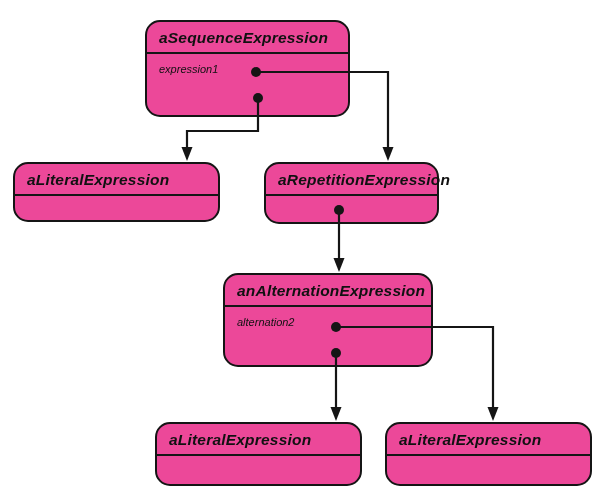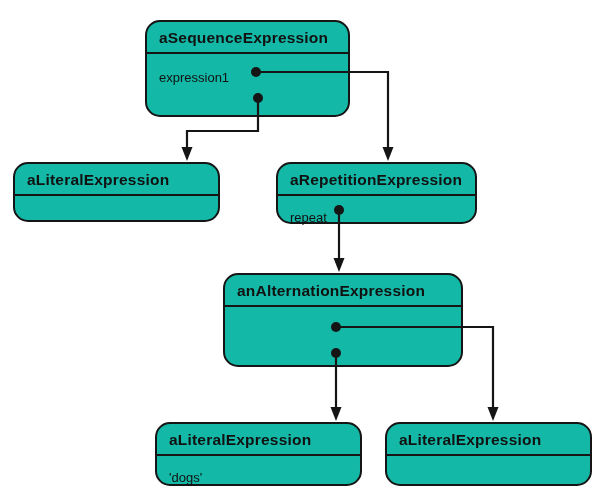--- a/index.html
+++ b/index.html
@@ -7,37 +7,38 @@
     position:relative;
     width:600px; height:501px;
     background:#ffffff;
     font-family:"Liberation Sans", sans-serif;
     color:#111111;
     overflow:hidden;
   }
   .node {
     position:absolute;
     box-sizing:border-box;
-    background:#14b8a6;
+    background:#ec4899;
     border:2.2px solid #151515;
     border-radius:15px;
+    font-style:italic;
   }
   .node .title {
     display:block;
     font-weight:bold;
     font-size:15.5px;
     letter-spacing:0.2px;
     padding:7px 6px 5px 12px;
     border-bottom:2.2px solid #151515;
     white-space:nowrap;
   }
   .node .body {
     display:block;
-    padding:11px 6px 3px 12px;
-    font-size:13px;
+    padding:3px 6px 3px 12px;
+    font-size:11px;
   }
   .node .field {
     display:block;
     line-height:25px;
     white-space:nowrap;
   }
   .litbody .field { line-height:22px; }
   #edges {
     position:absolute;
     left:0; top:0;
@@ -56,38 +57,33 @@
     <span class="title">aSequenceExpression</span>
     <span class="body">
       <span class="field">expression1</span>
     </span>
   </div>
 
   <div class="node" style="left:13px; top:162px; width:207px; height:60px;">
     <span class="title">aLiteralExpression</span>
   </div>
 
-  <div class="node" style="left:276px; top:162px; width:201px; height:62px;">
+  <div class="node" style="left:264px; top:162px; width:175px; height:62px;">
     <span class="title">aRepetitionExpression</span>
-    <span class="body litbody">
-      <span class="field">repeat</span>
-    </span>
   </div>
 
-  <div class="node" style="left:223px; top:273px; width:240px; height:94px;">
+  <div class="node" style="left:223px; top:273px; width:210px; height:94px;">
     <span class="title">anAlternationExpression</span>
     <span class="body">
+      <span class="field">alternation2</span>
     </span>
   </div>
 
   <div class="node" style="left:155px; top:422px; width:207px; height:64px;">
     <span class="title">aLiteralExpression</span>
-    <span class="body litbody">
-      <span class="field">'dogs'</span>
-    </span>
   </div>
 
   <div class="node" style="left:385px; top:422px; width:207px; height:64px;">
     <span class="title">aLiteralExpression</span>
   </div>
 
   <svg id="edges" width="600" height="501" viewBox="0 0 600 501">
 
     <g>
       <circle cx="256" cy="72" r="5"></circle>

